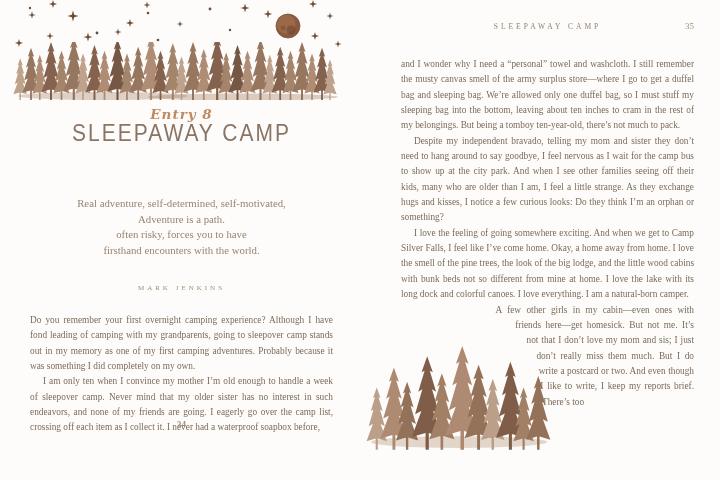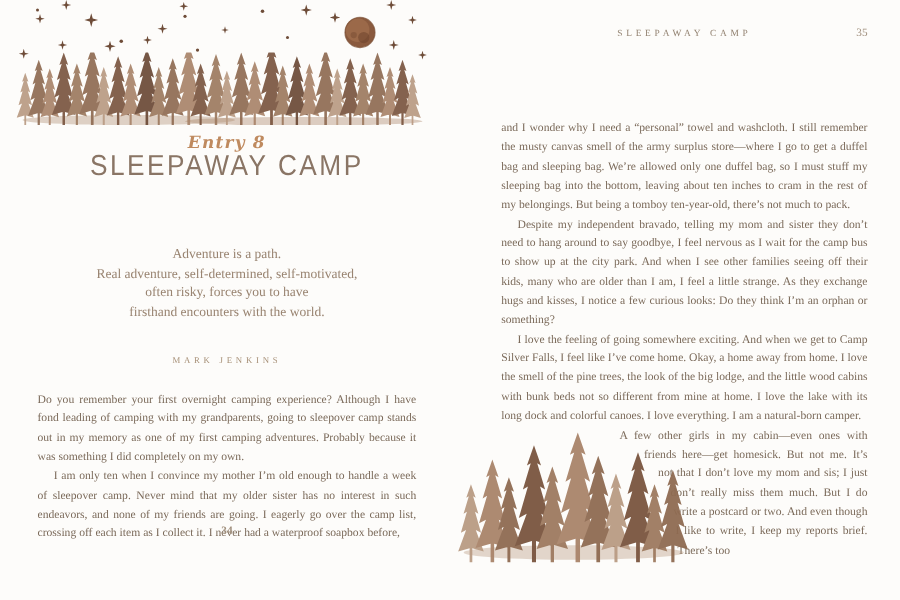--- a/index.html
+++ b/index.html
@@ -42,21 +42,21 @@
   .attribution{
     margin-top:23px;
     font-size:7px;letter-spacing:3px;color:#a68f76;
   }
 
   
   .body-text{font-size:9.3px;line-height:15.35px;text-align:justify;color:#7b6a5a;}
   .body-text p{margin:0;}
   .body-text p.indent{text-indent:13px;}
   .left-body{position:absolute;top:313px;left:30px;width:303px;}
-  .right-body{position:absolute;top:57px;left:41px;width:293px;margin-top:39px;}
+  .right-body{position:absolute;top:57px;left:41px;width:293px;}
 
   .page-number-left{
     position:absolute;top:419px;left:30px;width:303px;
     text-align:center;font-size:9px;color:#a08f7d;font-weight:bold;
   }
 
   
   .running-header{
     position:absolute;top:22px;left:41px;width:293px;
     text-align:center;
@@ -158,22 +158,22 @@
         <use href="#pine" transform="translate(291,10) scale(0.8)" fill="#a9846a"></use>
         <use href="#pine" transform="translate(300,4) scale(0.9)" fill="#7a553f"></use>
         <use href="#pine" transform="translate(310,16) scale(0.7)" fill="#b99b83"></use>
       </g>
     </svg>
 
     <div class="entry-label">Entry 8</div>
     <h1 class="chapter-title">SLEEPAWAY CAMP</h1>
 
     <div class="quote">
+      <div>Real adventure, self-determined, self-motivated,</div>
       <div>Adventure is a path.</div>
-      <div>Real adventure, self-determined, self-motivated,</div>
       <div>often risky, forces you to have</div>
       <div>firsthand encounters with the world.</div>
       <div class="attribution">MARK JENKINS</div>
     </div>
 
     <div class="body-text left-body">
       <p>Do you remember your first overnight camping experience? Although I have fond leading of camping with my grandparents, going to sleepover camp stands out in my memory as one of my first camping adventures. Probably because it was something I did completely on my own.</p>
       <p class="indent">I am only ten when I convince my mother I’m old enough to handle a week of sleepover camp. Never mind that my older sister has no interest in such endeavors, and none of my friends are going. I eagerly go over the camp list, crossing off each item as I collect it. I never had a waterproof soapbox before,</p>
     </div>
 

